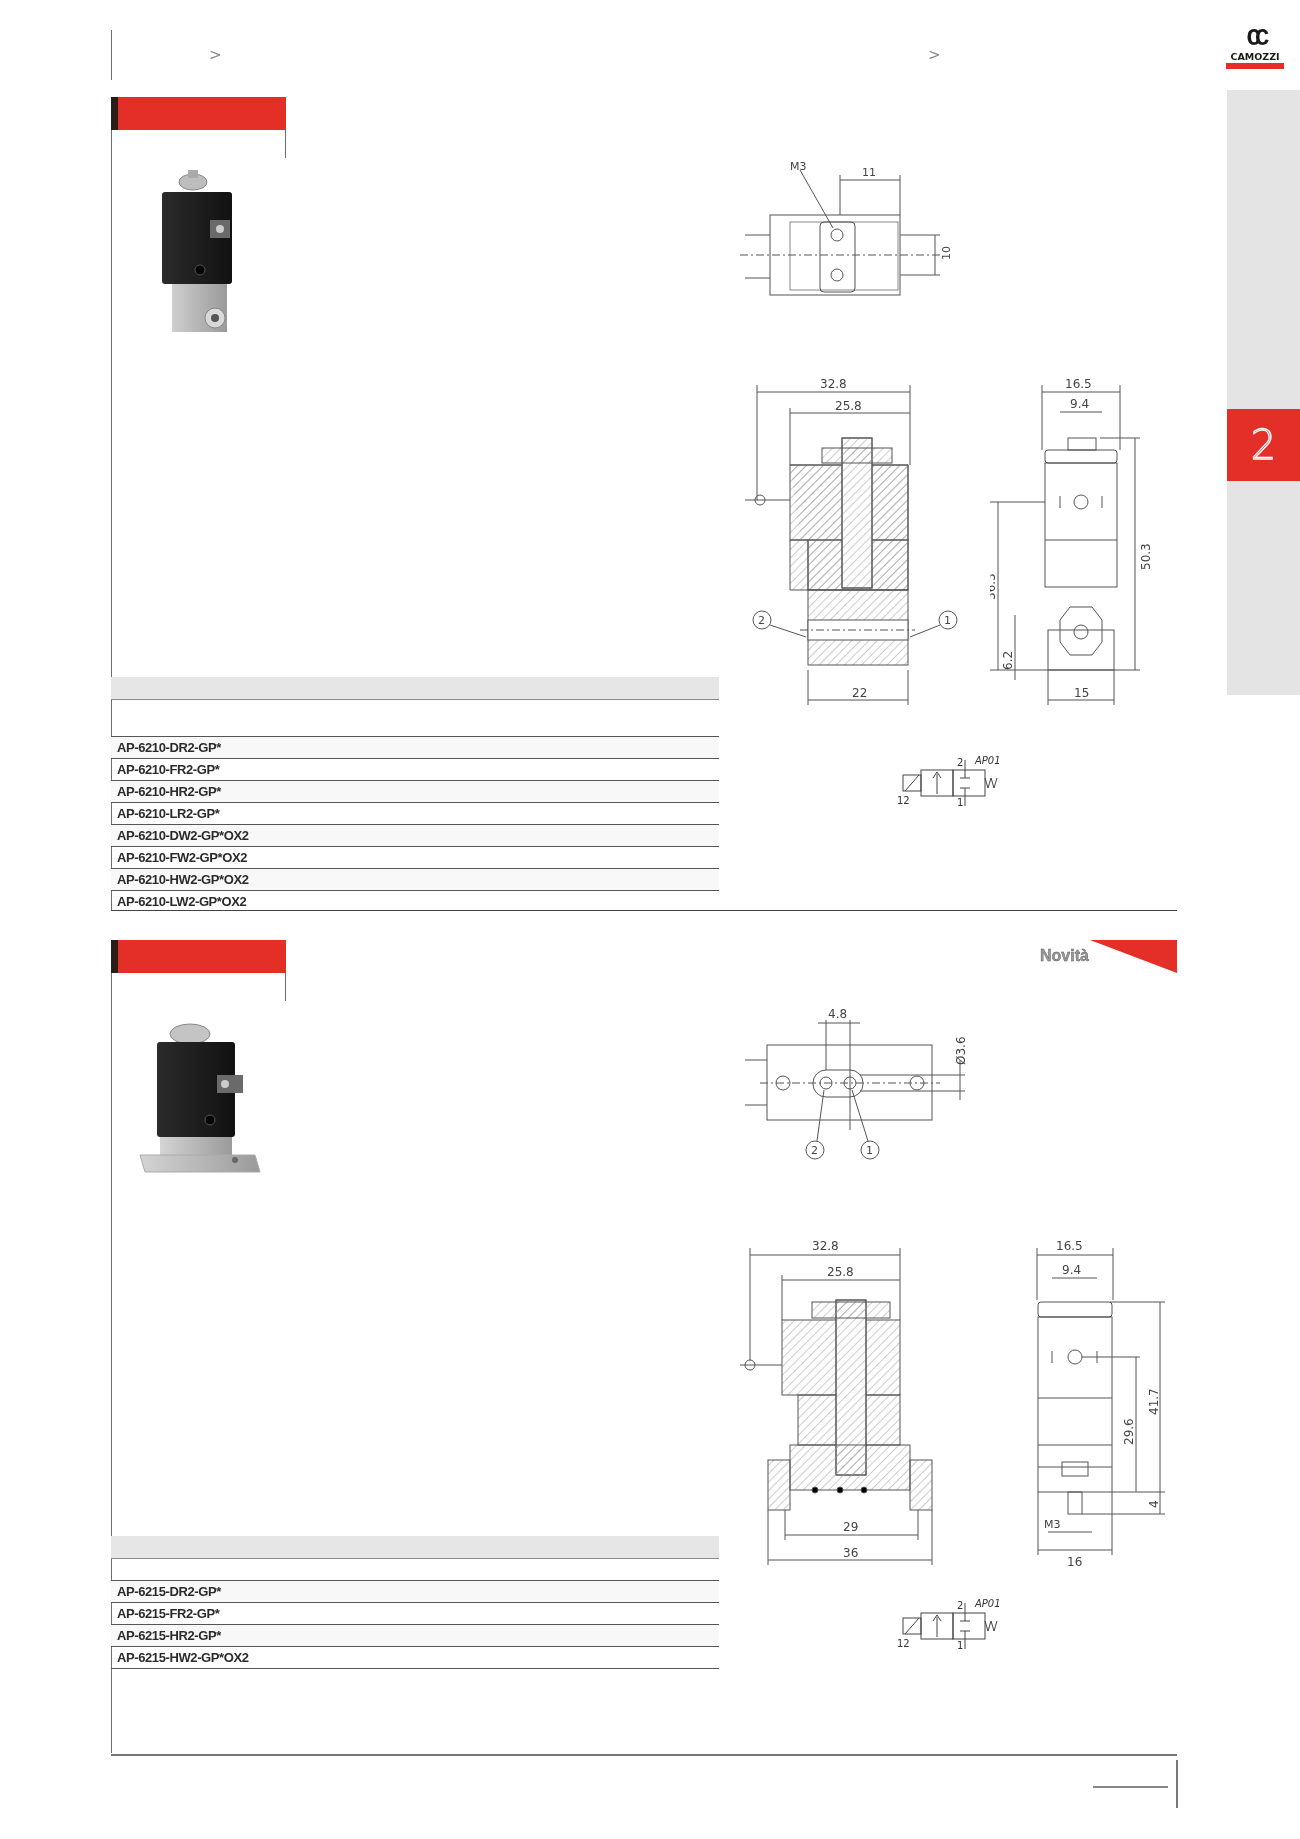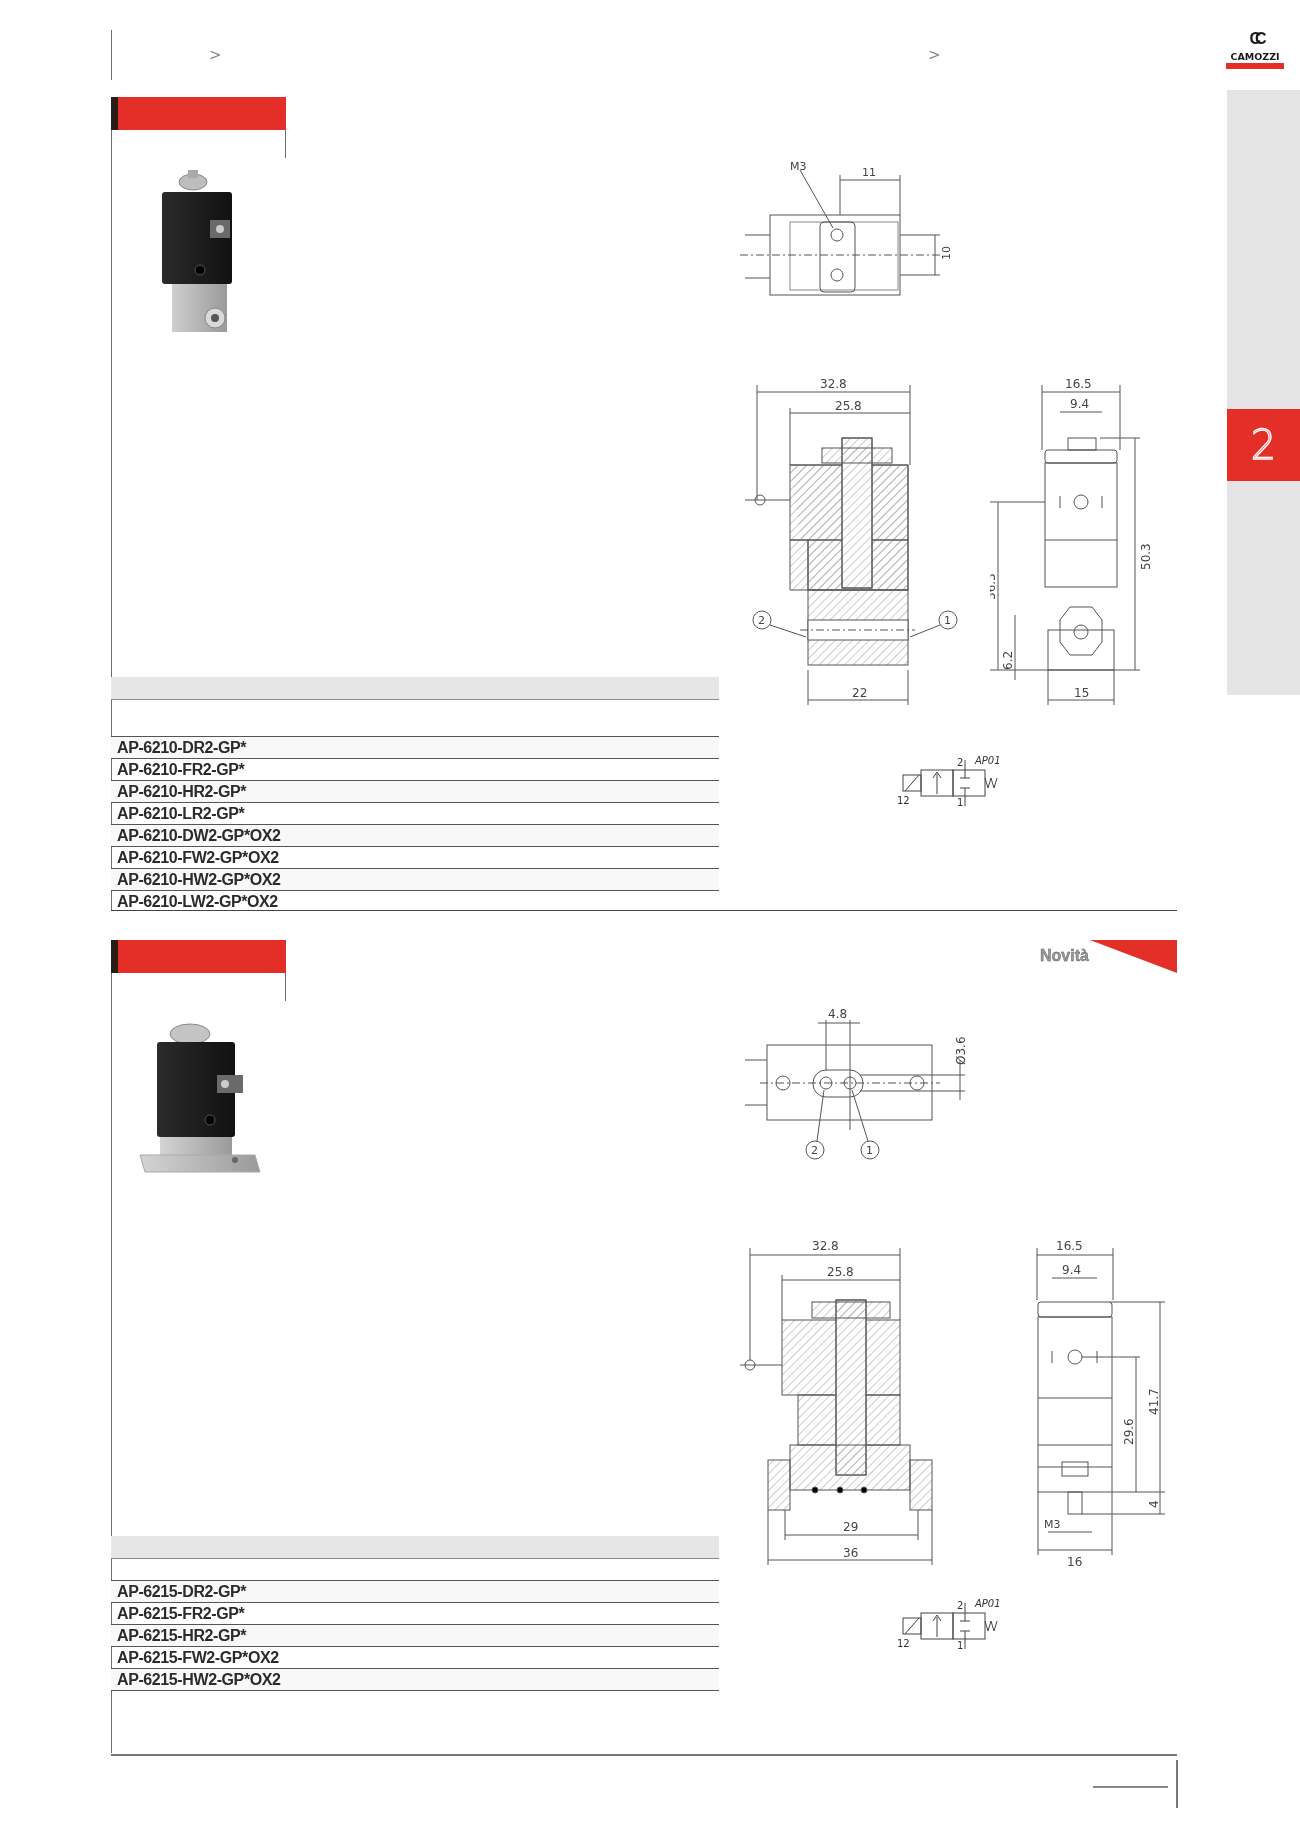--- a/index.html
+++ b/index.html
@@ -4,30 +4,30 @@
 <style>
   html,body{margin:0;padding:0;background:#ffffff;}
   body{width:1300px;height:1839px;position:relative;overflow:hidden;font-family:"Liberation Sans",sans-serif;color:#222;}
   .abs{position:absolute;}
   .vline{position:absolute;width:1px;background:#6e6e6e;}
   .hline{position:absolute;height:1px;background:#6e6e6e;}
   .crumb-sep{position:absolute;font-size:15px;color:#8a8a8a;font-family:"DejaVu Sans",sans-serif;}
   .red-head{position:absolute;height:33px;background:#e42e28;}
   .red-head .dark{position:absolute;left:0;top:0;width:7px;height:100%;background:#2a1d17;}
   .logo{position:absolute;left:1226px;top:28px;width:58px;}
-  .logo .mark{font-family:Liberation Sans, sans-serif;font-weight:bold;font-size:16px;line-height:22px;text-align:center;color:#1a1a1a;letter-spacing:-6px;}
+  .logo .mark{font-family:Liberation Mono, monospace;font-weight:bold;font-size:24px;line-height:22px;text-align:center;color:#1a1a1a;letter-spacing:-6px;}
   .logo .name{font-family:"DejaVu Sans",sans-serif;font-weight:bold;font-size:9.5px;text-align:center;color:#1a1a1a;letter-spacing:0px;margin-top:1px;}
   .logo .bar{height:6px;background:#e42e28;margin-top:1px;}
   .side-tab{position:absolute;left:1227px;top:90px;width:73px;height:605px;background:#e4e4e4;}
   .side-num{position:absolute;left:1227px;top:409px;width:73px;height:72px;background:#e42e28;display:flex;align-items:center;justify-content:center;}
   .side-num span{font-family:"DejaVu Sans",sans-serif;font-size:40px;font-weight:200;color:transparent;-webkit-text-stroke:1.3px #ffffff;}
   .tbl{position:absolute;left:111px;width:608px;}
   .tbl .band{height:22px;background:#e6e6e6;border-bottom:1px solid #8a8a8a;}
   .tbl .blank{border-bottom:1px solid #555;}
-  .tbl .row{height:21px;border-bottom:1px solid #555;font-size:16px;font-weight:bold;color:#2b2b2b;line-height:21px;padding-left:6px;letter-spacing:-0.4px;}
+  .tbl .row{height:21px;border-bottom:1px solid #555;font-size:13px;font-weight:bold;color:#2b2b2b;line-height:21px;padding-left:6px;letter-spacing:-0.4px;}
   .tbl .row:nth-child(odd){background:#f8f8f8;}
   .novita{position:absolute;left:1040px;top:940px;width:137px;height:33px;}
   .novita .label{position:absolute;left:0;top:7px;font-size:16px;color:#7a7a7a;font-weight:bold;-webkit-text-stroke:0.4px #555;color:#9a9a9a;}
   .photo{position:absolute;}
   svg text{font-family:"DejaVu Sans",sans-serif;}
 </style>
 </head>
 <body>
 
 <div class="vline" style="left:111px;top:30px;height:50px;"></div>
@@ -340,20 +340,19 @@
   <text x="80" y="14" font-size="10" font-style="italic" fill="#333" stroke="none">AP01</text>
 </svg>
 
 <div class="tbl" style="top:1536px;">
   <div class="band"></div>
   <div class="blank" style="height:21px;"></div>
   <div>
     <div class="row">AP-6215-DR2-GP*</div>
     <div class="row">AP-6215-FR2-GP*</div>
     <div class="row">AP-6215-HR2-GP*</div>
-    <div class="row">AP-6215-FW2-GP*OX2</div>
     <div class="row">AP-6215-HW2-GP*OX2</div>
   </div>
 </div>
 <div class="hline" style="left:111px;top:1754px;width:1066px;background:#777;height:2px;"></div>
 
 <div class="hline" style="left:1093px;top:1786px;width:75px;background:#888;height:2px;"></div>
 <div class="vline" style="left:1176px;top:1760px;height:48px;background:#777;width:2px;"></div>
 
 </body></html>

